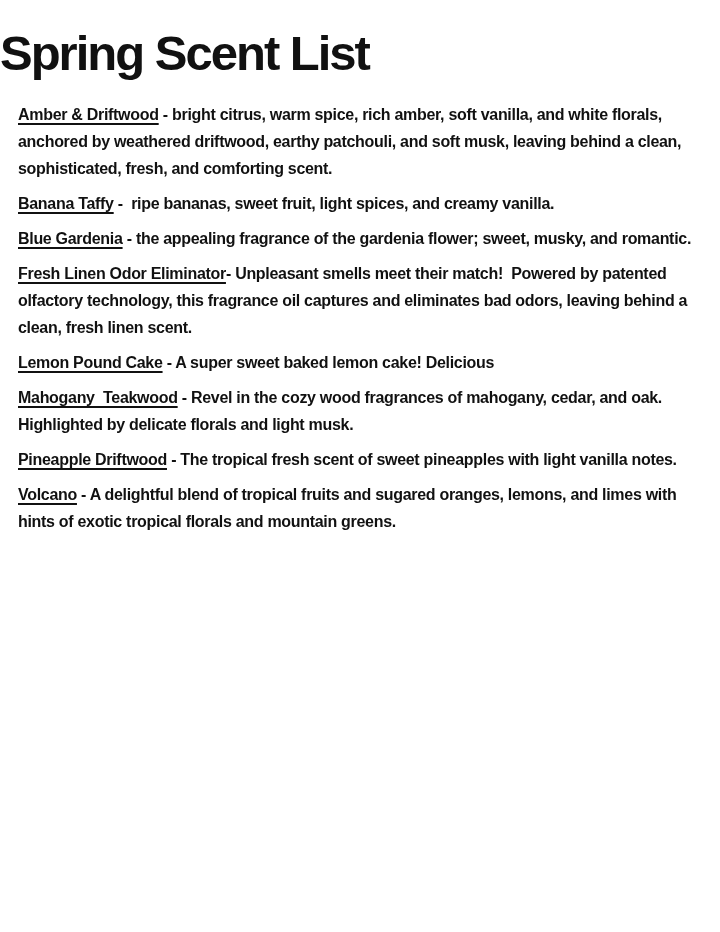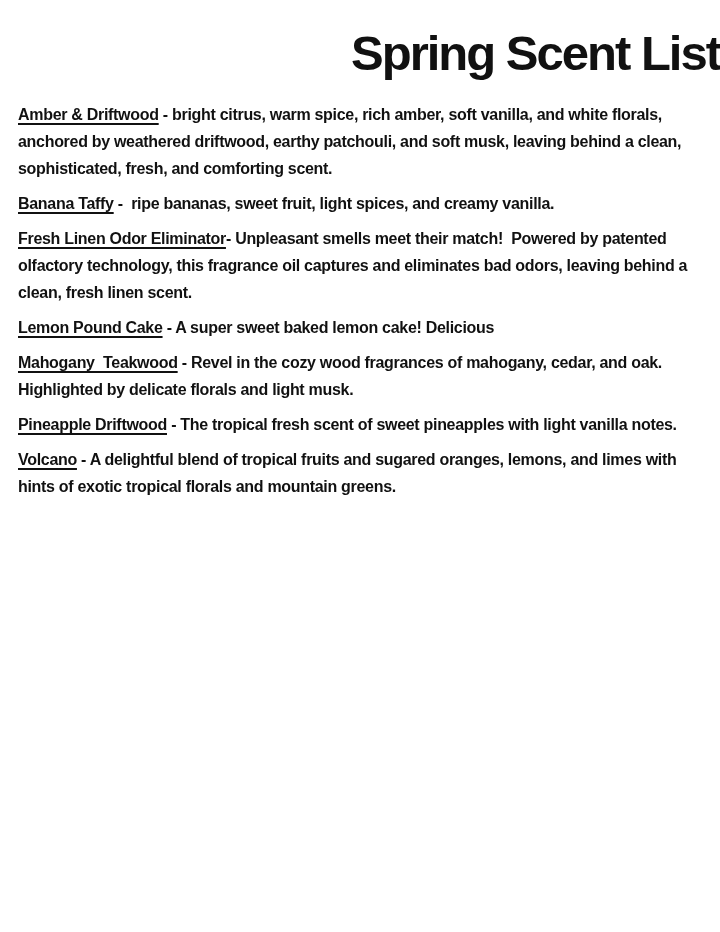--- a/index.html
+++ b/index.html
@@ -16,21 +16,21 @@
     font-weight: 700;
     overflow: hidden;
   }
   .page {
     width: 720px;
     height: 932px;
     background: #ffffff;
   }
   h1.doc-title {
     margin: 26px 0 20px 0;
-    text-align: right;
+    text-align: left;
     font-size: 49px;
     line-height: 1.12;
     letter-spacing: -2px;
     color: #111111;
     font-weight: 700;
   }
   main.scent-list {
     padding: 0 18px;
   }
   p.entry {
@@ -53,20 +53,21 @@
 
 <div class="page">
   <h1 class="doc-title">Spring Scent List</h1>
 
   <main class="scent-list">
 
       <p class="entry"><span class="scent-name">Amber &amp; Driftwood</span><span class="scent-sep"> - </span><span class="scent-desc">bright citrus, warm spice, rich amber, soft vanilla, and white florals, anchored by weathered driftwood, earthy patchouli, and soft musk, leaving behind a clean, sophisticated, fresh, and comforting scent.</span></p>
 
       <p class="entry"><span class="scent-name">Banana Taffy</span><span class="scent-sep"> -  </span><span class="scent-desc">ripe bananas, sweet fruit, light spices, and creamy vanilla.</span></p>
 
+      <p class="entry"><span class="scent-name">Blue Gardenia</span><span class="scent-sep"> - </span><span class="scent-desc">the appealing fragrance of the gardenia flower; sweet, musky, and romantic.</span></p>
 
 
       <p class="entry"><span class="scent-name">Fresh Linen Odor Eliminator</span><span class="scent-sep">- </span><span class="scent-desc">Unpleasant smells meet their match!  Powered by patented olfactory technology, this fragrance oil captures and eliminates bad odors, leaving behind a clean, fresh linen scent.</span></p>
 
       <p class="entry"><span class="scent-name">Lemon Pound Cake</span><span class="scent-sep"> - </span><span class="scent-desc">A super sweet baked lemon cake! Delicious</span></p>
 
 
       <p class="entry"><span class="scent-name">Mahogany  Teakwood</span><span class="scent-sep"> - </span><span class="scent-desc">Revel in the cozy wood fragrances of mahogany, cedar, and oak. Highlighted by delicate florals and light musk.</span></p>
 
 

